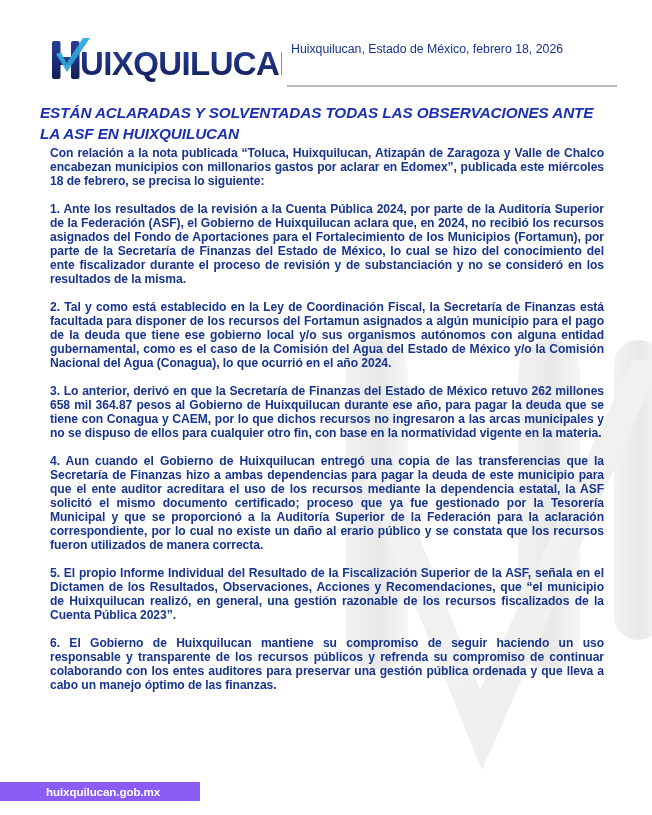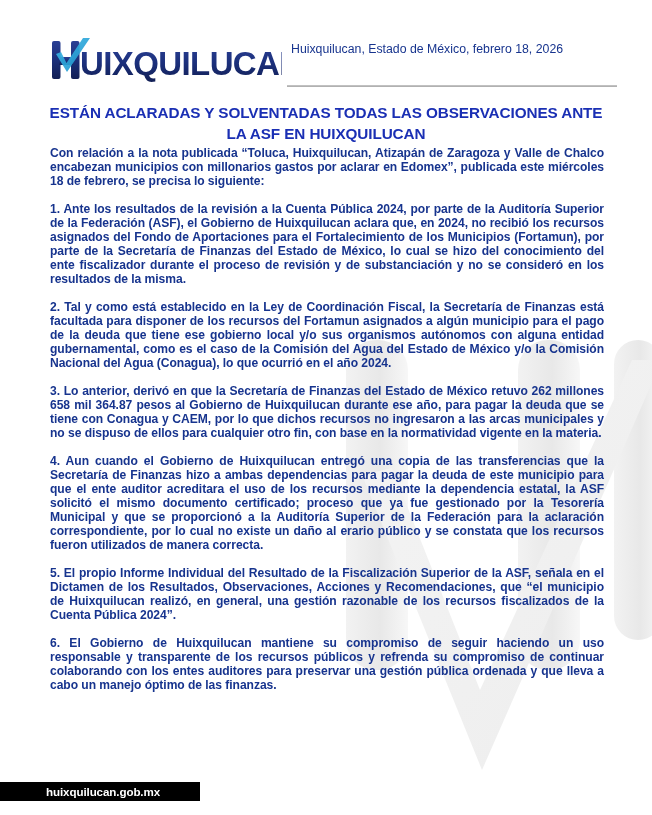--- a/index.html
+++ b/index.html
@@ -91,26 +91,26 @@
     height: 2px;
     background: linear-gradient(to bottom, #c9c9c9, #a9a9a9);
   }
 
   
   .headline {
     position: absolute;
     left: 40px;
     top: 92px;
     width: 572px;
-    text-align: center;
     font-size: 15.3px;
     font-weight: bold;
     line-height: 21px;
     color: #1a2fb4;
     letter-spacing: -0.1px;
+    font-style: italic;
   }
 
   
   .body-copy {
     position: absolute;
     left: 50px;
     top: 146px;
     width: 554px;
   }
   .para {
@@ -127,21 +127,21 @@
   .para b, .para .num { font-weight: 700; }
   .para .num { font-weight: 800; }
 
   
   .footer-bar {
     position: absolute;
     left: 0;
     top: 782px;
     width: 200px;
     height: 19px;
-    background: #000000;
+    background: #8b5cf6;
     z-index: 3;
     display: flex;
     align-items: center;
   }
   .footer-url {
     color: #ffffff;
     font-size: 11.6px;
     font-weight: bold;
     letter-spacing: -0.1px;
     margin-left: 46px;
@@ -215,21 +215,21 @@
 
   <h1 class="headline">ESTÁN ACLARADAS Y SOLVENTADAS TODAS LAS OBSERVACIONES ANTE LA ASF EN HUIXQUILUCAN</h1>
 
   <div class="body-copy">
     <p class="para">Con relación a la nota publicada “Toluca, Huixquilucan, Atizapán de Zaragoza y Valle de Chalco encabezan municipios con millonarios gastos por aclarar en Edomex”, publicada este miércoles 18 de febrero, se precisa lo siguiente:</p>
     <div id="numbered-paragraphs">
         <p class="para"><b class="num">1.</b><span> Ante los resultados de la revisión a la Cuenta Pública 2024, por parte de la Auditoría Superior de la Federación (ASF), el Gobierno de Huixquilucan aclara que, </span><b>en 2024, no recibió los recursos asignados del Fondo de Aportaciones para el Fortalecimiento de los Municipios (Fortamun),</b><span> por parte de la Secretaría de Finanzas del Estado de México, lo cual se hizo del conocimiento del ente fiscalizador durante el proceso de revisión y de substanciación y no se consideró en los resultados de la misma.</span></p>
         <p class="para"><b class="num">2.</b><span> Tal y como está establecido en la Ley de Coordinación Fiscal, la Secretaría de Finanzas está facultada para disponer de los recursos del Fortamun asignados a algún municipio para el pago de la deuda que tiene ese gobierno local y/o sus organismos autónomos con alguna entidad gubernamental, como es el caso de la Comisión del Agua del Estado de México y/o la Comisión Nacional del Agua (Conagua), lo que ocurrió en el año 2024.</span></p>
         <p class="para"><b class="num">3.</b><span> Lo anterior, derivó en que la Secretaría de Finanzas del Estado de México retuvo 262 millones 658 mil 364.87 pesos al Gobierno de Huixquilucan durante ese año, para pagar la deuda que se tiene con Conagua y CAEM, por lo que dichos recursos no ingresaron a las arcas municipales y no se dispuso de ellos para cualquier otro fin, con base en la normatividad vigente en la materia.</span></p>
         <p class="para"><b class="num">4.</b><span> Aun cuando el Gobierno de Huixquilucan entregó una copia de las transferencias que la Secretaría de Finanzas hizo a ambas dependencias para pagar la deuda de este municipio para que el ente auditor acreditara el uso de los recursos mediante la dependencia estatal, la ASF solicitó el mismo documento certificado; proceso que ya fue gestionado por la Tesorería Municipal y que se proporcionó a la Auditoría Superior de la Federación para la aclaración correspondiente, por lo cual no existe un daño al erario público y se constata que los recursos fueron utilizados de manera correcta.</span></p>
-        <p class="para"><b class="num">5.</b><span> El propio Informe Individual del Resultado de la Fiscalización Superior de la ASF, señala en el Dictamen de los Resultados, Observaciones, Acciones y Recomendaciones, que “el municipio de Huixquilucan realizó, en general, una gestión razonable de los recursos fiscalizados de la Cuenta Pública 2024”.</span></p>
+        <p class="para"><b class="num">5.</b><span> El propio Informe Individual del Resultado de la Fiscalización Superior de la ASF, señala en el Dictamen de los Resultados, Observaciones, Acciones y Recomendaciones, que “el municipio de Huixquilucan realizó, en general, una gestión razonable de los recursos fiscalizados de la Cuenta Pública 2023”.</span></p>
         <p class="para"><b class="num">6.</b><span> El Gobierno de Huixquilucan mantiene su compromiso de seguir haciendo un uso responsable y transparente de los recursos públicos y refrenda su compromiso de continuar colaborando con los entes auditores para preservar una gestión pública ordenada y que lleva a cabo un manejo óptimo de las finanzas.</span></p>
       </div>
   </div>
 
   <div class="footer-bar">
     <span class="footer-url">huixquilucan.gob.mx</span>
   </div>
 
 </div>
 

